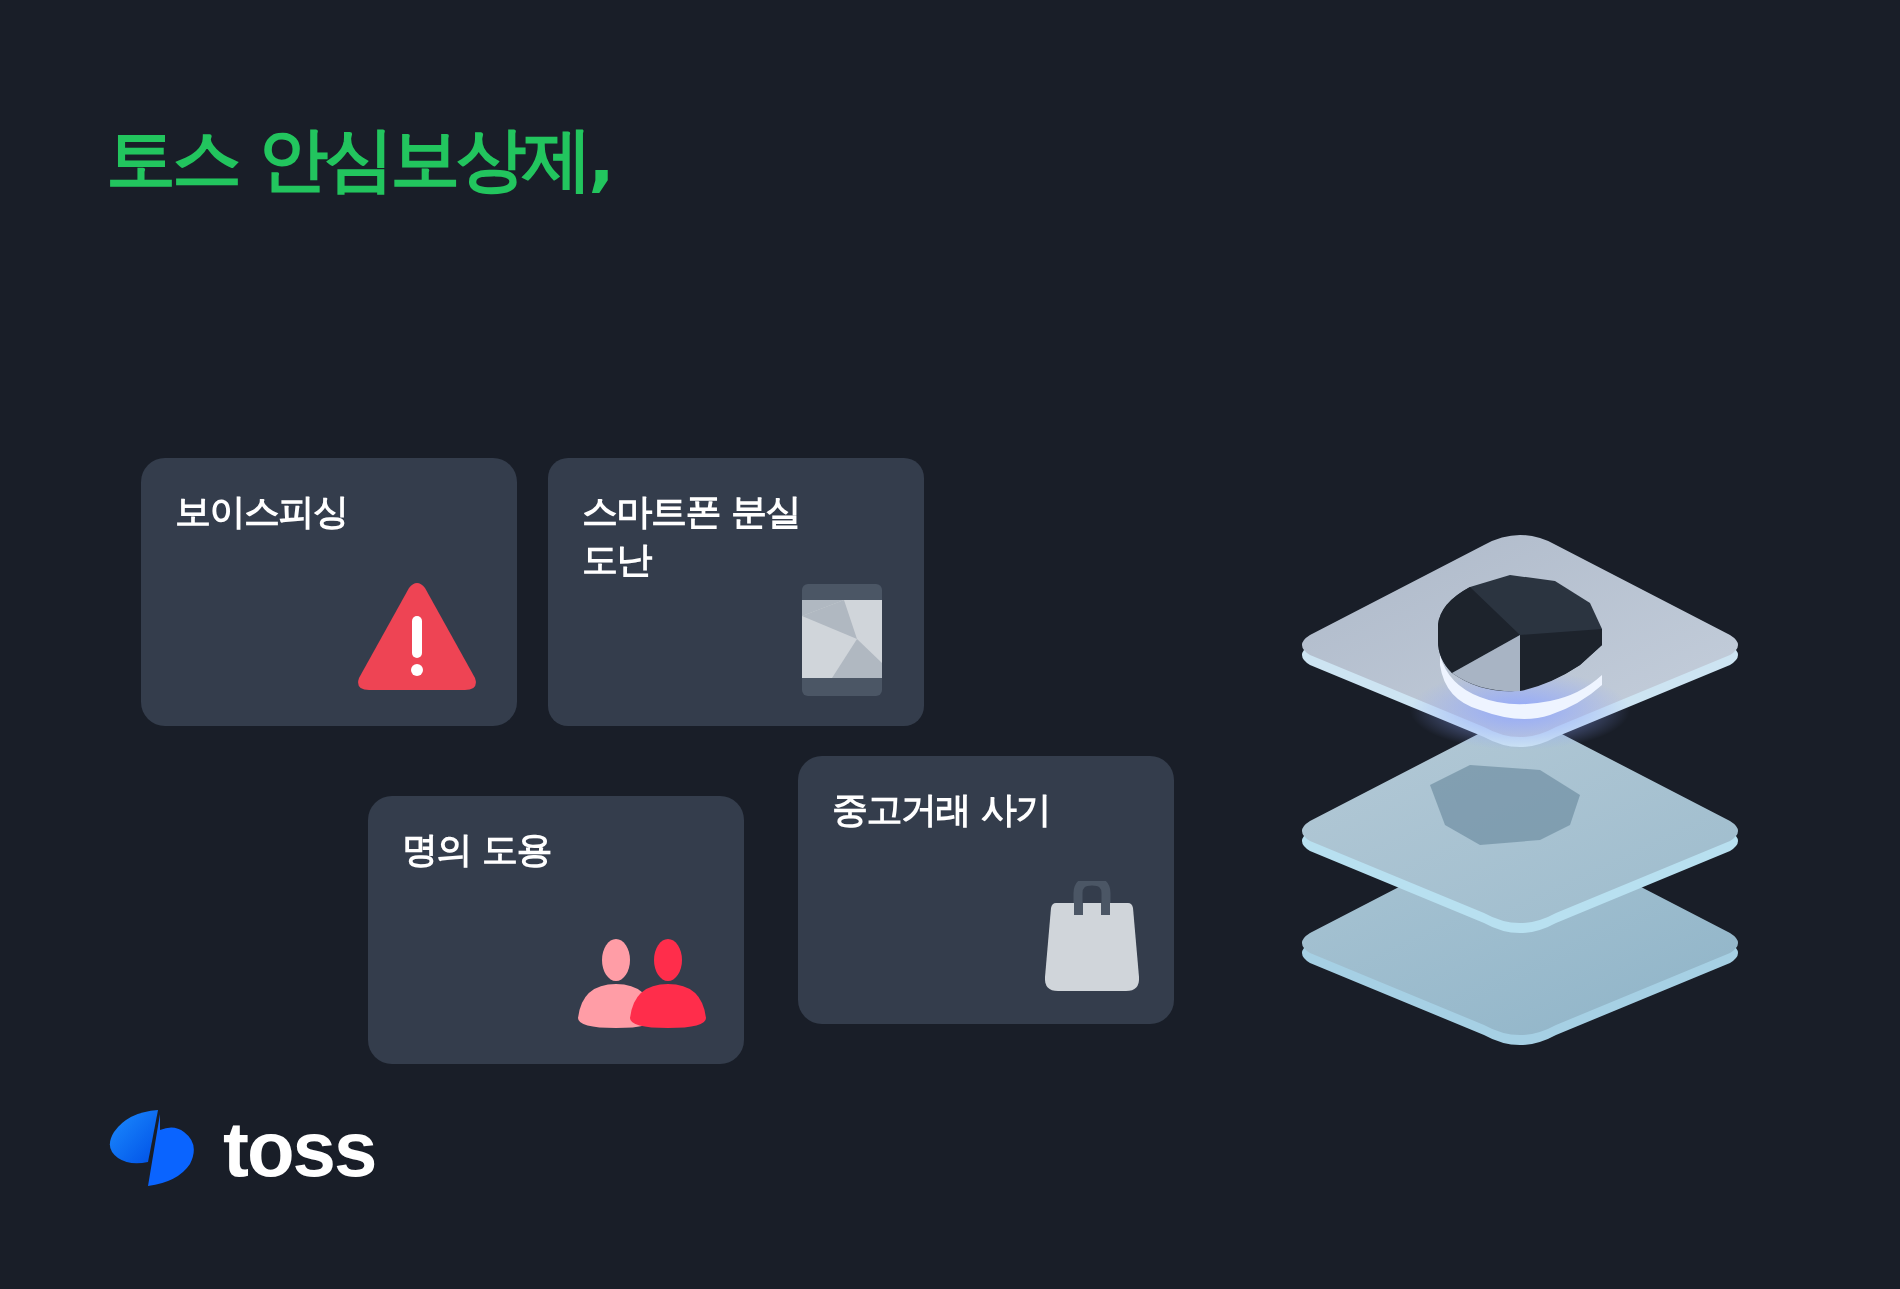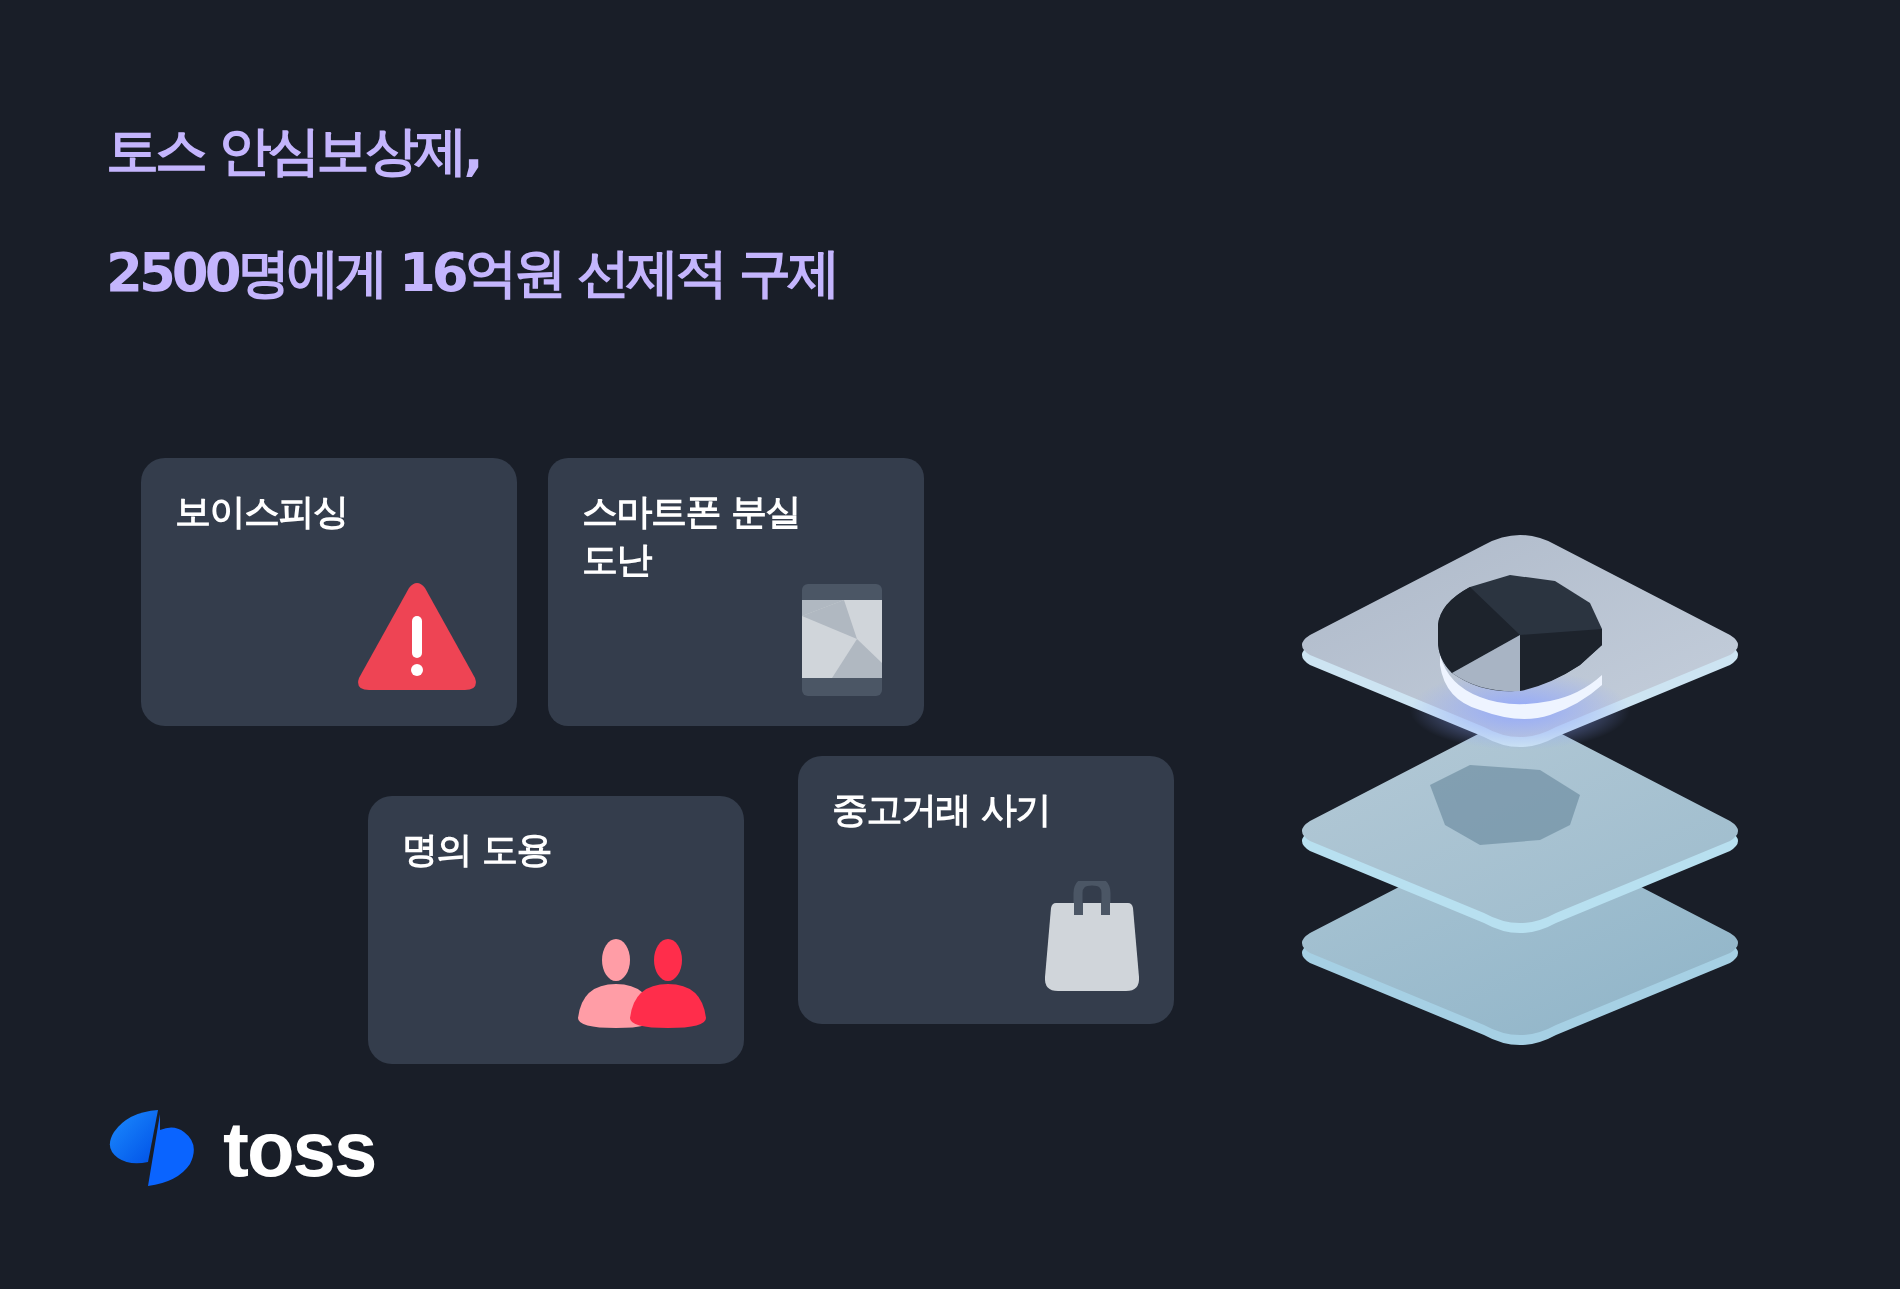--- a/index.html
+++ b/index.html
@@ -1,36 +1,35 @@
 <!DOCTYPE html>
 <html><head>
 <meta charset="utf-8">
 <style>
   * { margin:0; padding:0; box-sizing:border-box; }
   html, body { width:1900px; height:1289px; background:#191e28; overflow:hidden; }
   body { position:relative; font-family:"DejaVu Sans","Liberation Sans",sans-serif; color:#fff; }
-  .headline { position:absolute; left:106px; top:90px; font-weight:bold; font-size:53px; line-height:122px; letter-spacing:-4px; color:#c4b5fd; }
+  .headline { position:absolute; left:106px; top:98px; font-weight:bold; font-size:70px; line-height:122px; letter-spacing:-4px; color:#22c55e; }
   .headline div { white-space:nowrap; }
   .card { position:absolute; width:376px; height:268px; background:#343d4c; border-radius:24px; }
   .card .label { position:absolute; left:34px; top:30px; font-size:36px; line-height:48px; font-weight:bold; letter-spacing:-1.5px; color:#fff; white-space:pre-line; }
   .card .icon { position:absolute; }
   #c1 { left:141px; top:458px; }
   #c2 { left:548px; top:458px;border-radius:20px; }
   #c3 { left:368px; top:776px;margin-top:20px; }
   #c4 { left:775px; top:756px;margin-left:23px; }
   .illus { position:absolute; left:1280px; top:525px; width:480px; height:520px; }
   .logo { position:absolute; left:108px; top:1108px; display:flex; align-items:center;gap:19px; }
   .logo-text { font-family:"Liberation Sans",sans-serif; font-weight:bold; font-size:78px; letter-spacing:-2px; color:#fff; margin-left:10px; line-height:1; }
 </style>
 </head>
 <body>
 
 <div class="headline">
   <div>토스 안심보상제,</div>
-  <div>2500명에게 16억원 선제적 구제</div>
 </div>
 
 <div class="card" id="c1">
   <div class="label">보이스피싱</div>
   <svg class="icon" style="left:214px;top:124px;" width="124" height="110" viewBox="0 0 124 110">
     <path d="M54 6 Q62 -4 70 6 L120 96 Q124 108 110 108 L14 108 Q0 108 4 96 Z" fill="#ee4454"></path>
     <rect x="57" y="34" width="10" height="42" rx="5" fill="#fff"></rect>
     <circle cx="62" cy="88" r="6" fill="#fff"></circle>
   </svg>
 </div>

